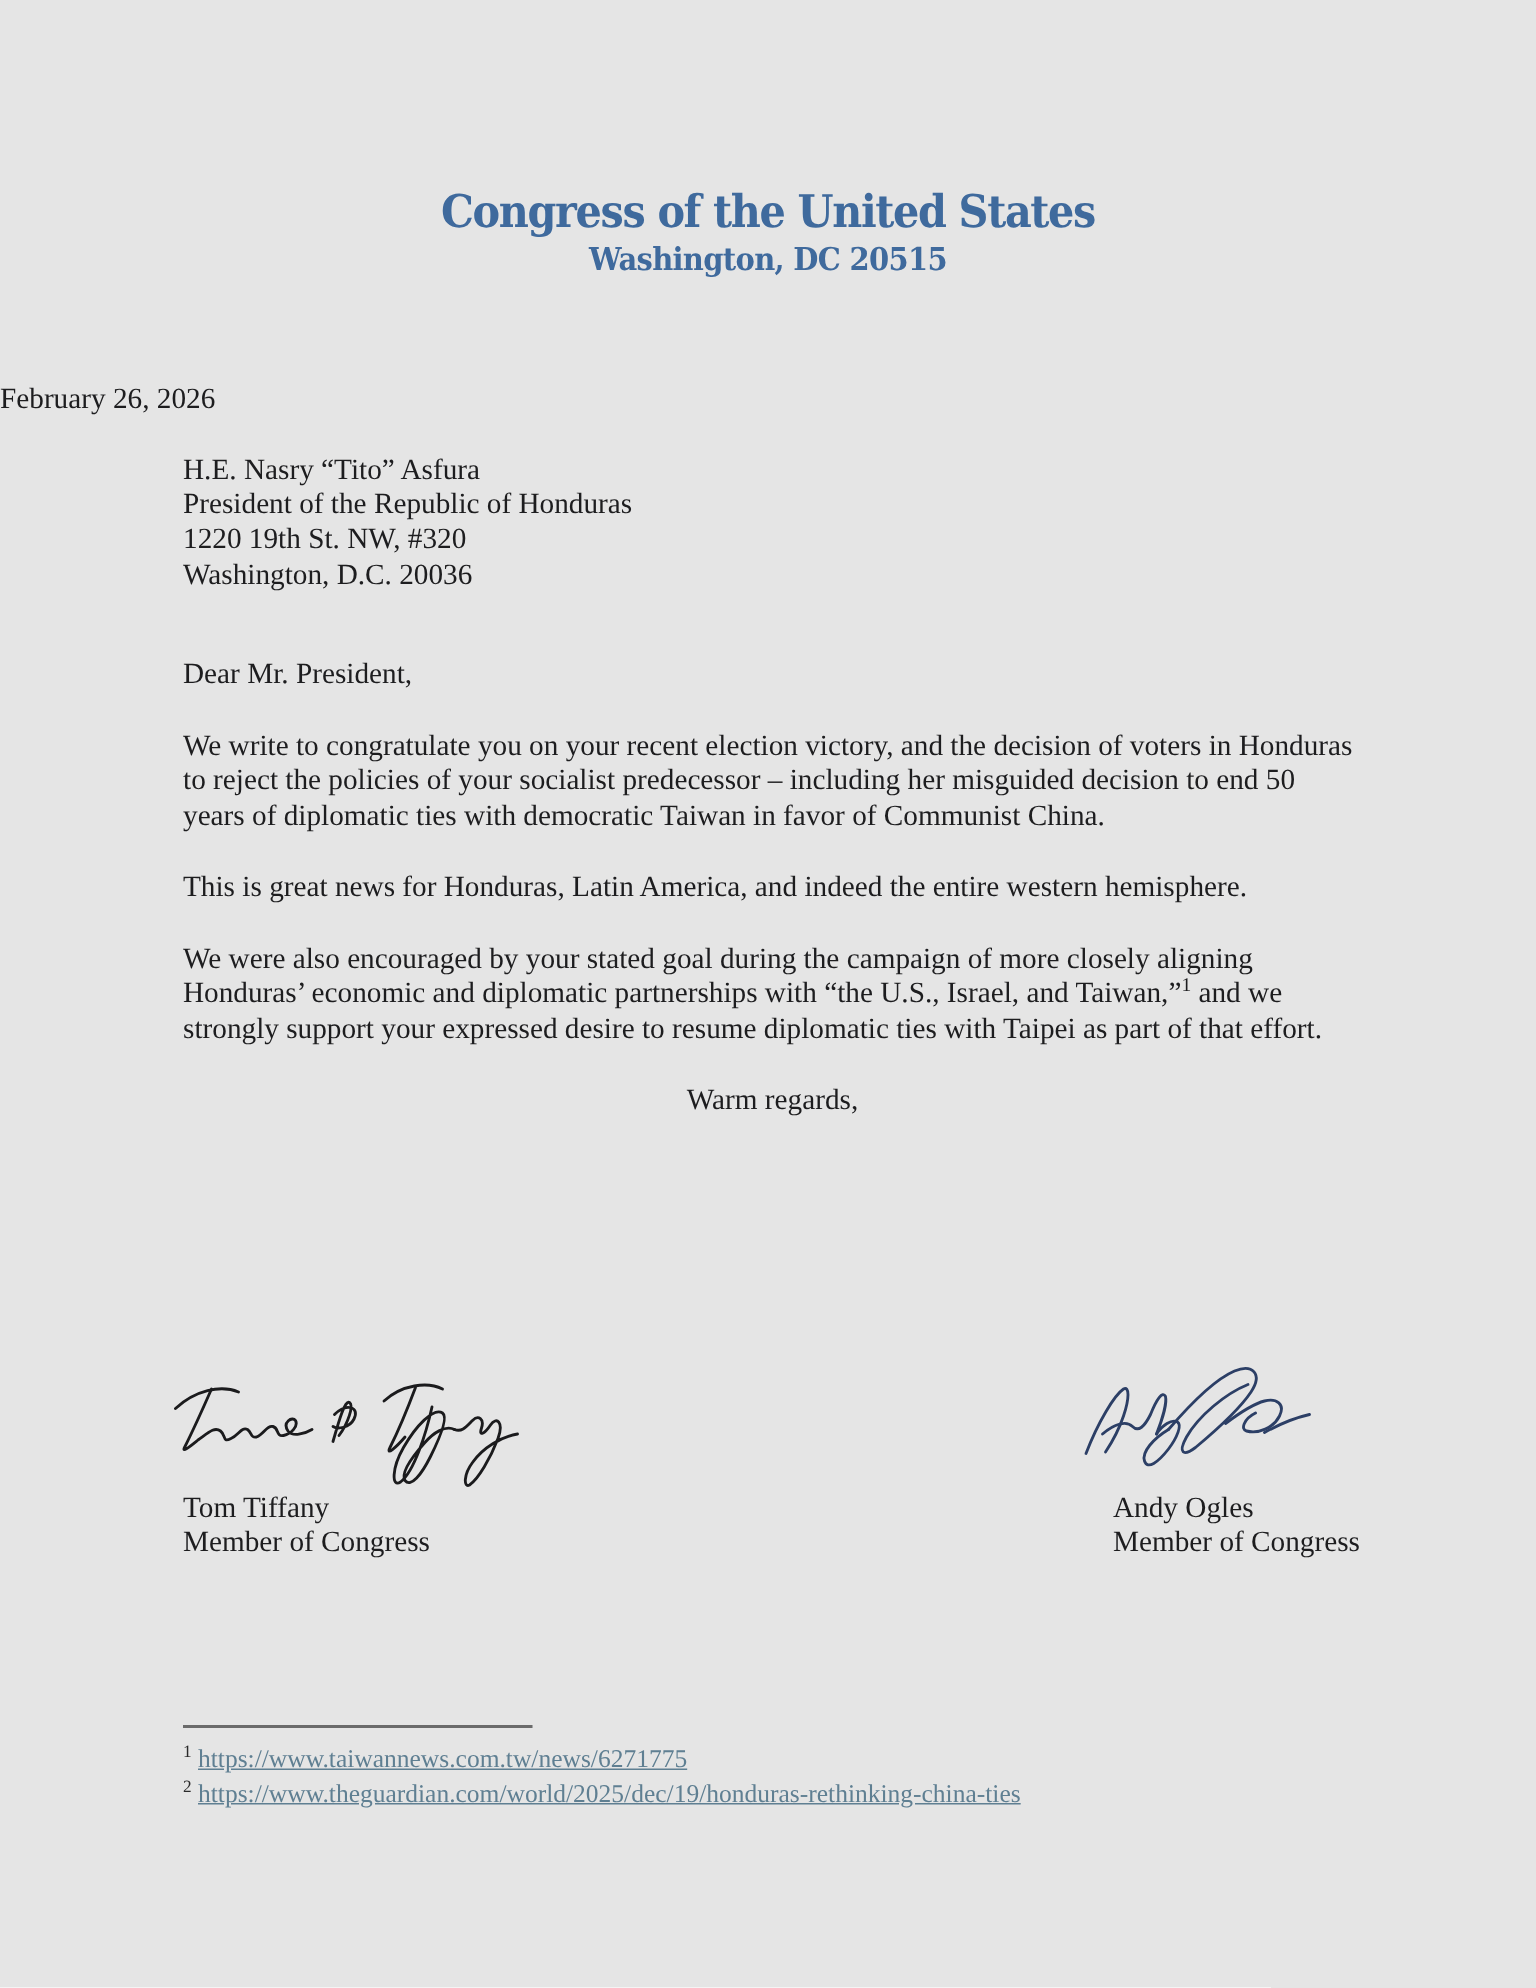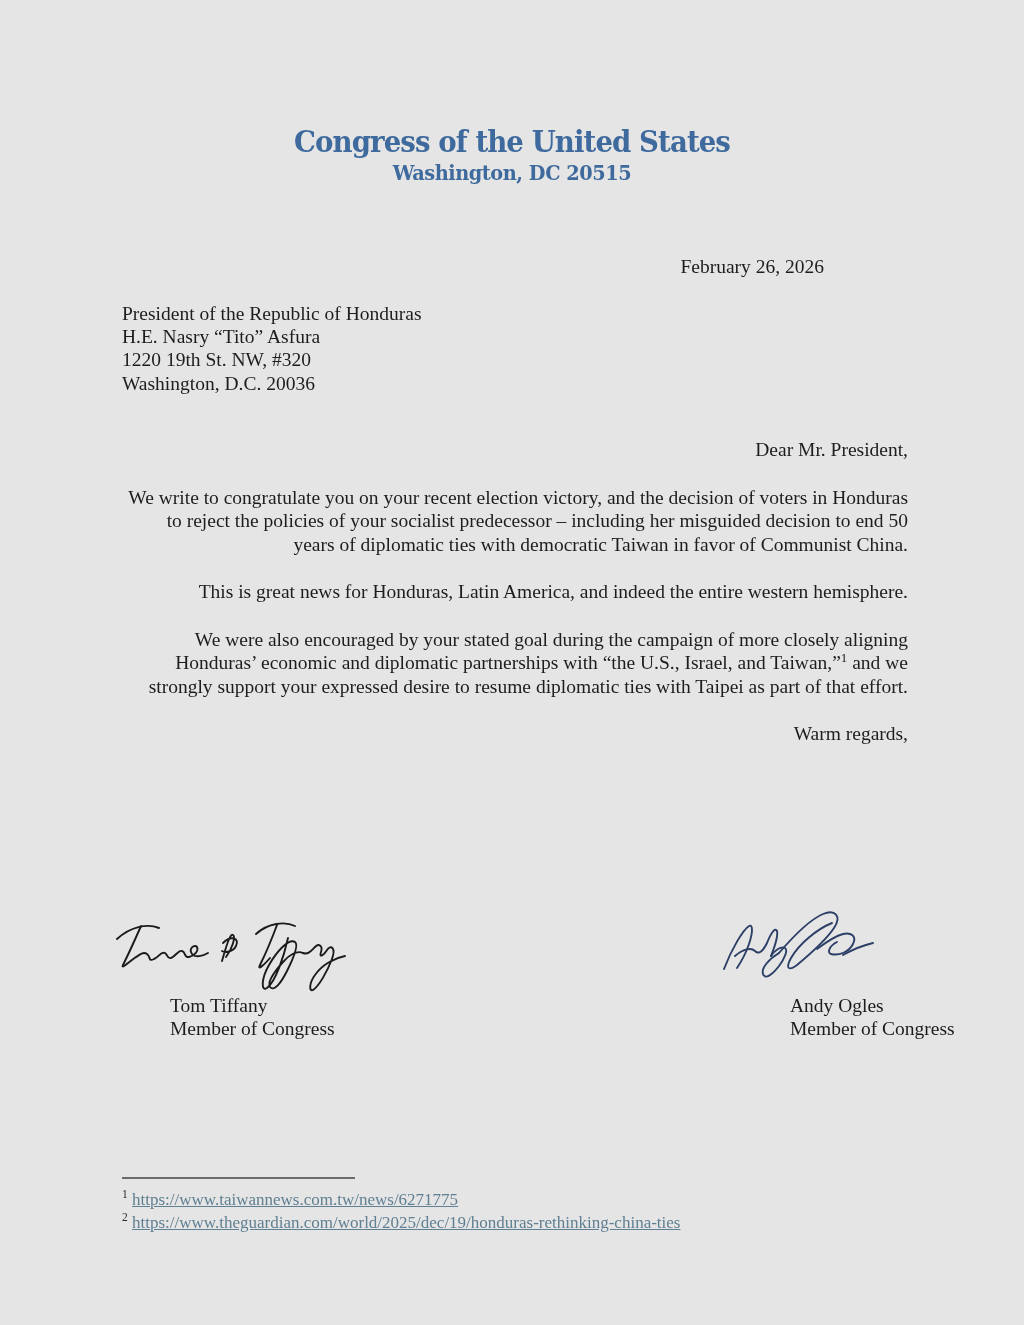--- a/index.html
+++ b/index.html
@@ -45,21 +45,21 @@
     transform: scaleX(0.92);
     transform-origin: center;
   }
 
   
   .date-line {
     position: absolute;
     top: 256px;
     left: 0;
     width: 824px;
-    text-align: right;
+    text-align: left;
     font-size: 19.5px;
   }
 
   
   .recipient {
     position: absolute;
     top: 302px;
     left: 122px;
     font-size: 19.5px;
     line-height: 23.2px;
@@ -69,49 +69,47 @@
   .body-text {
     position: absolute;
     top: 438px;
     left: 122px;
     width: 786px;
     font-size: 19.5px;
     line-height: 23.5px;
   }
   .body-text p {
     margin: 0 0 24px 0;
-    text-align: right;
   }
   .body-text sup {
     font-size: 13px;
     line-height: 0;
   }
   .closing {
     text-align: center;
   }
 
   
   .sig-svg {
     position: absolute;
   }
   .sig-left-svg  { top: 912px; left: 116px; }
   .sig-right-svg { top: 903px; left: 716px; }
   .sig-id {
     position: absolute;
     font-size: 19.5px;
     line-height: 23.2px;
-    margin-left: 48px;
   }
   .sig-id-left  { top: 994px; left: 122px; }
   .sig-id-right { top: 994px; left: 742px; }
 
   
   .footnotes {
     position: absolute;
-    top: 1177px;
+    top: 1150px;
     left: 122px;
     width: 786px;
     font-size: 17px;
     line-height: 22.5px;
   }
   .fn-rule {
     width: 233px;
     height: 2px;
     background: #6b6b6b;
     margin-bottom: 10px;
@@ -133,22 +131,22 @@
 <div class="page">
 
   <div class="letterhead">
     <div class="lh-title">Congress of the United States</div>
     <div class="lh-subtitle">Washington, DC 20515</div>
   </div>
 
   <div class="date-line">February 26, 2026</div>
 
   <div class="recipient">
+    <div>H.E. Nasry “Tito” Asfura</div>
     <div>President of the Republic of Honduras</div>
-    <div>H.E. Nasry “Tito” Asfura</div>
     <div>1220 19th St. NW, #320</div>
     <div>Washington, D.C. 20036</div>
   </div>
 
   <div class="body-text">
     <p>Dear Mr. President,</p>
     <p>We write to congratulate you on your recent election victory, and the decision of voters in Honduras to reject the policies of your socialist predecessor – including her misguided decision to end 50 years of diplomatic ties with democratic Taiwan in favor of Communist China.</p>
     <p>This is great news for Honduras, Latin America, and indeed the entire western hemisphere.</p>
     <p><span>We were also encouraged by your stated goal during the campaign of more closely aligning Honduras’ economic and diplomatic partnerships with “the U.S., Israel, and Taiwan,”</span><sup>1</sup><span> and we strongly support your expressed desire to resume diplomatic ties with Taipei as part of that effort.</span></p>
     <p class="closing">Warm regards,</p>

